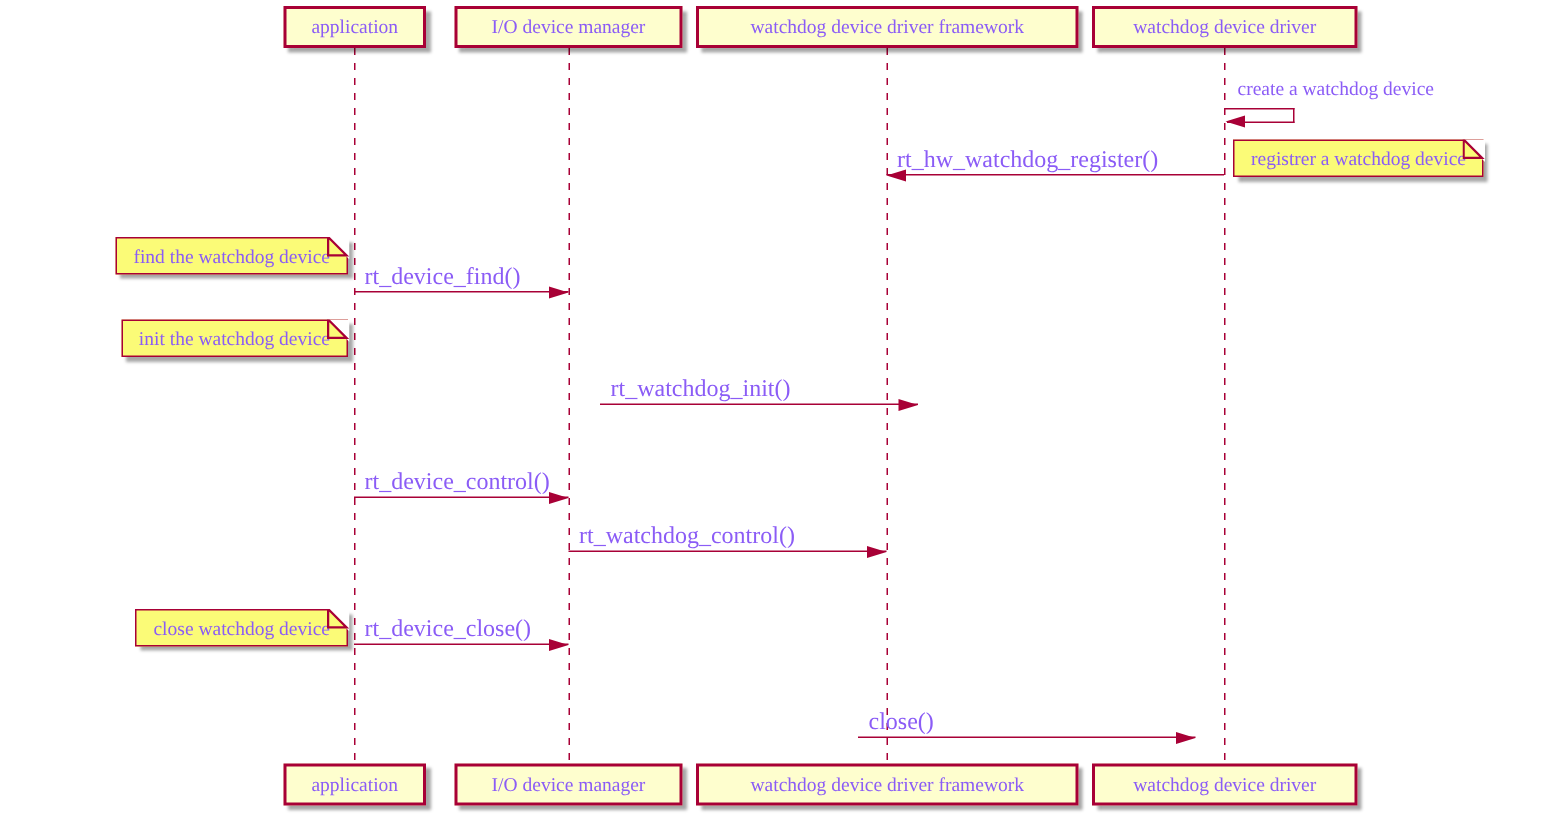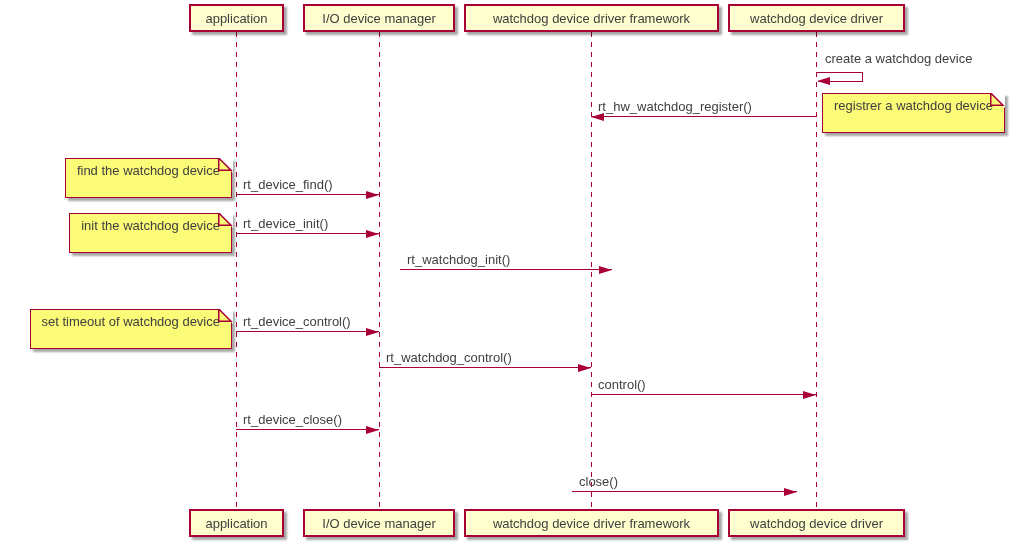--- a/index.html
+++ b/index.html
@@ -1,50 +1,50 @@
 <!DOCTYPE html>
 <html><head>
 <meta charset="utf-8">
 <style>
   html,body{margin:0;padding:0;background:#ffffff;}
   .canvas{
     position:relative;width:1031px;height:549px;background:#ffffff;
-    font-family:Liberation Sans, sans-serif;color:#404040;overflow:hidden;
+    font-family:Liberation Serif, serif;color:#8b5cf6;overflow:hidden;
   }
   
   .lifeline{
     position:absolute;top:32px;height:477px;width:1px;
     background-image:repeating-linear-gradient(180deg,#A80036 0,#A80036 5px,transparent 5px,transparent 10px);
   }
   
   .participant{
     position:absolute;height:28px;box-sizing:border-box;
     background:#FEFECE;border:2px solid #A80036;
     box-shadow:3px 3px 2px rgba(0,0,0,0.35);
     display:flex;align-items:center;justify-content:center;
     font-size:13px;white-space:nowrap;
   }
   
   .msg{position:absolute;height:20px;}
-  .msg-label{position:absolute;bottom:3px;left:7px;font-size:13px;line-height:15px;white-space:nowrap;margin-top:24px;}
+  .msg-label{position:absolute;bottom:3px;left:7px;font-size:16px;line-height:15px;white-space:nowrap;margin-top:24px;}
   .msg-line{position:absolute;left:0;right:0;bottom:0;height:1px;background:#A80036;}
   .head{position:absolute;width:0;height:0;border-top:4.5px solid transparent;border-bottom:4.5px solid transparent;}
   .head.r{right:0;bottom:-4px;border-left:13px solid #A80036;}
   .head.l{left:0;bottom:-4px;border-right:13px solid #A80036;}
   
   .self-msg{position:absolute;left:816px;top:51px;width:48px;height:33px;}
   .self-label{position:absolute;left:9px;top:0;font-size:13px;line-height:15px;white-space:nowrap;}
   .sl-top{position:absolute;left:0;top:21px;width:47px;height:1px;background:#A80036;}
   .sl-right{position:absolute;left:46px;top:21px;width:1px;height:10px;background:#A80036;}
   .sl-bottom{position:absolute;left:2px;top:30px;width:45px;height:1px;background:#A80036;}
   .self-head{position:absolute;left:1px;top:26px;width:0;height:0;
     border-top:4.5px solid transparent;border-bottom:4.5px solid transparent;border-right:13px solid #A80036;}
   
   .note{
-    position:absolute;box-sizing:border-box;height:40px;
+    position:absolute;box-sizing:border-box;height:25px;
     background:#FBFB77;border:1.5px solid #A80036;
     box-shadow:3px 3px 2px rgba(0,0,0,0.35);
     font-size:13px;line-height:16px;padding:4px 11px 0 11px;white-space:nowrap;
   }
   .note-fold{position:absolute;top:-1.5px;right:-1.5px;}
 </style>
 </head>
 <body>
 
 <div class="canvas">
@@ -73,50 +73,40 @@
     <div class="head l"></div>
   </div>
 
 
   <div class="msg" style="left:236px;top:175px;width:143px;">
     <div class="msg-label">rt_device_find()</div>
     <div class="msg-line"></div>
     <div class="head r"></div>
   </div>
 
-  <div class="msg" style="left:236px;top:214px;width:143px;">
-    <div class="msg-label">rt_device_init()</div>
-    <div class="msg-line"></div>
-    <div class="head r"></div>
-  </div>
 
   <div class="msg" style="left:400px;top:250px;width:212px;">
     <div class="msg-label">rt_watchdog_init()</div>
     <div class="msg-line"></div>
     <div class="head r"></div>
   </div>
 
 
   <div class="msg" style="left:236px;top:312px;width:143px;">
     <div class="msg-label">rt_device_control()</div>
     <div class="msg-line"></div>
     <div class="head r"></div>
   </div>
 
   <div class="msg" style="left:379px;top:348px;width:212px;">
     <div class="msg-label">rt_watchdog_control()</div>
     <div class="msg-line"></div>
     <div class="head r"></div>
   </div>
 
-  <div class="msg" style="left:591px;top:375px;width:225px;">
-    <div class="msg-label">control()</div>
-    <div class="msg-line"></div>
-    <div class="head r"></div>
-  </div>
 
   <div class="msg" style="left:236px;top:410px;width:143px;text-align:center;">
     <div class="msg-label">rt_device_close()</div>
     <div class="msg-line"></div>
     <div class="head r"></div>
   </div>
 
 
   <div class="msg" style="left:572px;top:472px;width:225px;">
     <div class="msg-label">close()</div>
@@ -142,27 +132,27 @@
   </div>
 
   <div class="note" style="right:799px;top:213px;">
     <span class="note-text">init the watchdog device</span>
     <svg class="note-fold" width="15" height="15" viewBox="0 0 15 15">
       <path d="M0 0 H15 V15 Z" fill="#ffffff"></path>
       <path d="M0.75 0 L13 12.25 L0.75 12.25 Z" fill="#FBFB77" stroke="#A80036" stroke-width="1.5"></path>
     </svg>
   </div>
 
-  <div class="note" style="right:799px;top:309px;">
-    <span class="note-text">set timeout of watchdog device</span>
+
+  <div class="note" style="right:799px;top:406px;">
+    <span class="note-text">close watchdog device</span>
     <svg class="note-fold" width="15" height="15" viewBox="0 0 15 15">
       <path d="M0 0 H15 V15 Z" fill="#ffffff"></path>
       <path d="M0.75 0 L13 12.25 L0.75 12.25 Z" fill="#FBFB77" stroke="#A80036" stroke-width="1.5"></path>
     </svg>
   </div>
-
 
   <div class="participant" style="left:189px;top:509px;width:95px;">application</div>
   <div class="participant" style="left:303px;top:509px;width:152px;">I/O device manager</div>
   <div class="participant" style="left:464px;top:509px;width:255px;">watchdog device driver framework</div>
   <div class="participant" style="left:728px;top:509px;width:177px;">watchdog device driver</div>
 
 </div>
 
 </body></html>

